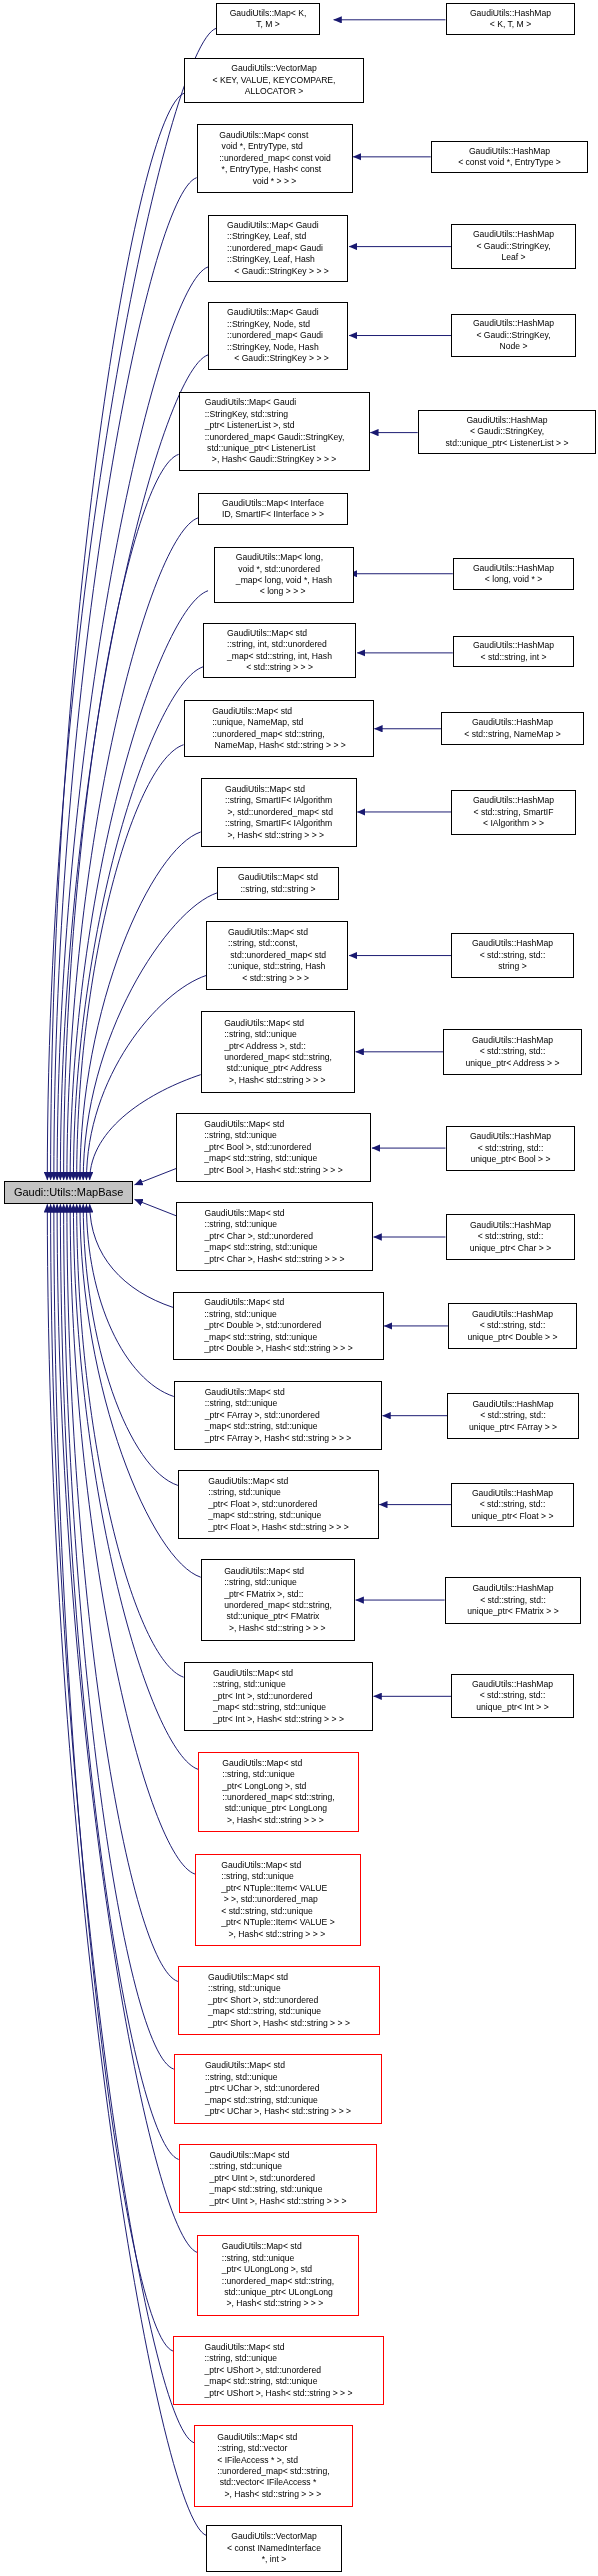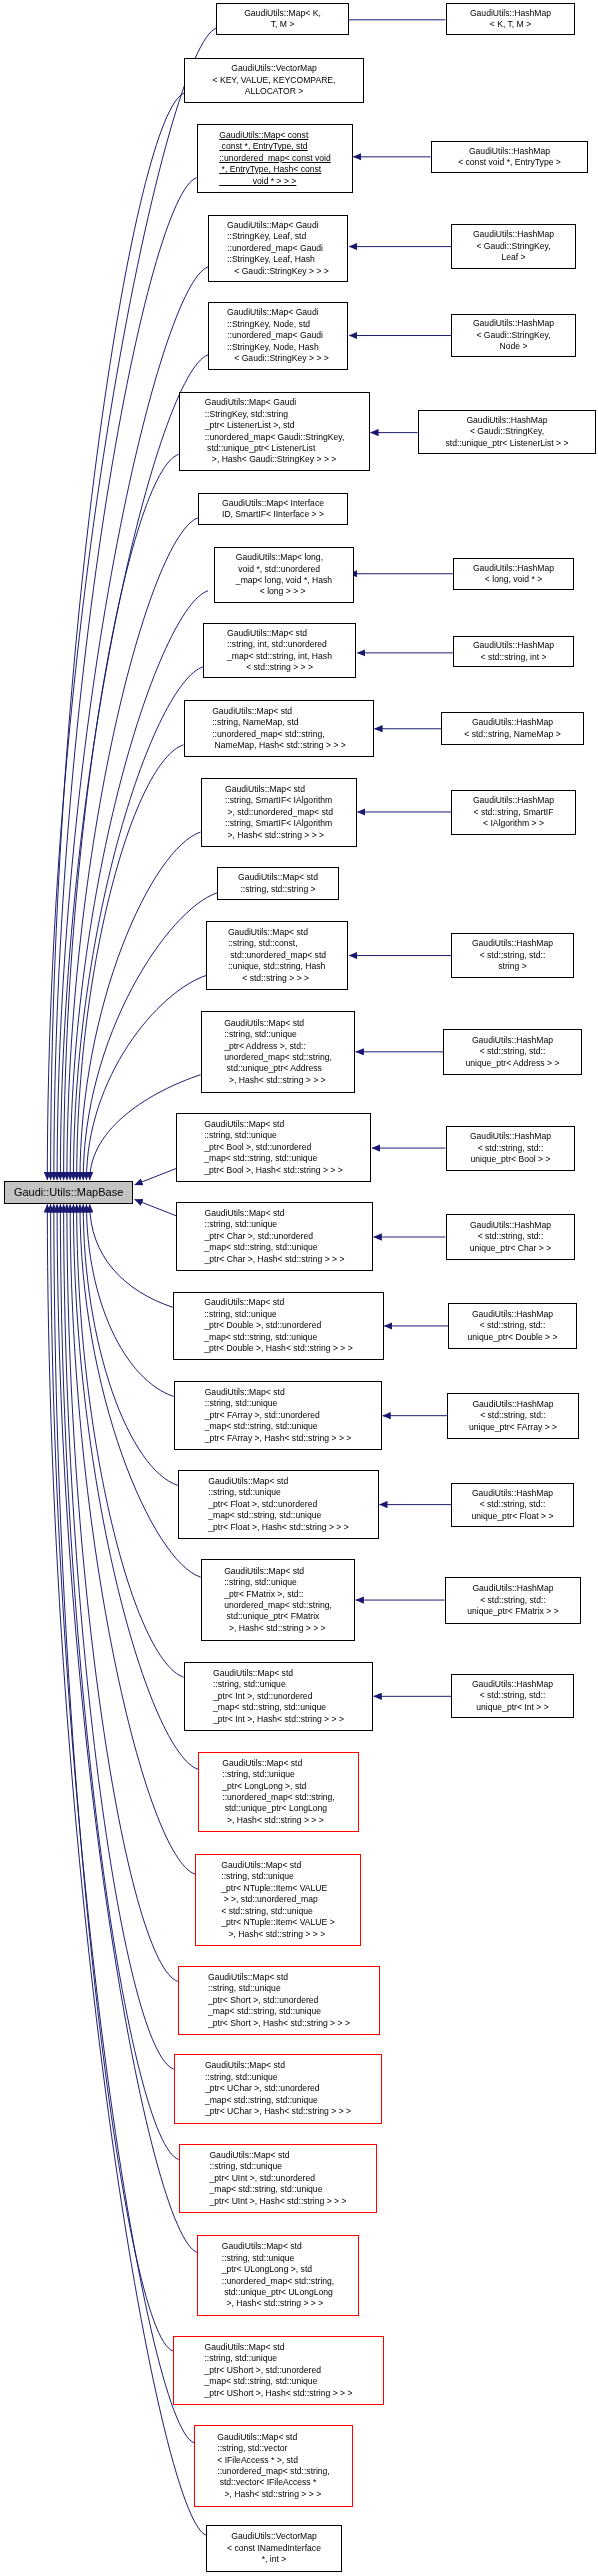--- a/index.html
+++ b/index.html
@@ -72,31 +72,31 @@
         <path d="M548,1735 L469,1735" marker-end="url(#arr)"></path>
         <path d="M553,1844 L465,1844" marker-end="url(#arr)"></path>
         <path d="M545,1961 L436,1961" marker-end="url(#arr)"></path>
         <path d="M553,2079 L458,2079" marker-end="url(#arr)"></path>
       </g>
   </svg>
   <div id="nodes">
       <div class="node base center" style="left: 4.1px; top: 1181px; width: 129px; height: 23px;">
         <div class="label"><div>Gaudi::Utils::MapBase</div></div>
       </div>
-      <div class="node normal center" style="left: 216px; top: 3.3px; width: 133px; height: 32px;">
+      <div class="node normal center" style="left: 216px; top: 3.3px; width: 104px; height: 32px;">
         <div class="label"><div>GaudiUtils::Map&lt; K,</div><div>T, M &gt;</div></div>
       </div>
       <div class="node normal center" style="left: 446px; top: 3.3px; width: 129px; height: 32px;">
         <div class="label"><div>GaudiUtils::HashMap</div><div>&lt; K, T, M &gt;</div></div>
       </div>
       <div class="node normal center" style="left: 184px; top: 58px; width: 180px; height: 45px;">
         <div class="label"><div>GaudiUtils::VectorMap</div><div>&lt; KEY, VALUE, KEYCOMPARE,</div><div>ALLOCATOR &gt;</div></div>
       </div>
-      <div class="node normal" style="left: 197px; top: 124px; width: 156px; height: 69px; text-decoration: underline;">
-        <div class="label"><div>GaudiUtils::Map&lt; const</div><div> const *, EntryType, std</div><div>::unordered_map&lt; const void</div><div> *, EntryType, Hash&lt; const</div><div>              void * &gt; &gt; &gt;</div></div>
+      <div class="node normal" style="left: 197px; top: 124px; width: 156px; height: 69px;">
+        <div class="label"><div>GaudiUtils::Map&lt; const</div><div> void *, EntryType, std</div><div>::unordered_map&lt; const void</div><div> *, EntryType, Hash&lt; const</div><div>              void * &gt; &gt; &gt;</div></div>
       </div>
       <div class="node normal center" style="left: 431px; top: 141px; width: 157px; height: 32px;">
         <div class="label"><div>GaudiUtils::HashMap</div><div>&lt; const void *, EntryType &gt;</div></div>
       </div>
       <div class="node normal" style="left: 208px; top: 215px; width: 140px; height: 67px;">
         <div class="label"><div>GaudiUtils::Map&lt; Gaudi</div><div>::StringKey, Leaf, std</div><div>::unordered_map&lt; Gaudi</div><div>::StringKey, Leaf, Hash</div><div>   &lt; Gaudi::StringKey &gt; &gt; &gt;</div></div>
       </div>
       <div class="node normal center" style="left: 451px; top: 224px; width: 125px; height: 45px;">
         <div class="label"><div>GaudiUtils::HashMap</div><div>&lt; Gaudi::StringKey,</div><div>Leaf &gt;</div></div>
       </div>
@@ -121,21 +121,21 @@
       <div class="node normal center" style="left: 453px; top: 558px; width: 121px; height: 32px;">
         <div class="label"><div>GaudiUtils::HashMap</div><div>&lt; long, void * &gt;</div></div>
       </div>
       <div class="node normal" style="left: 203px; top: 623px; width: 153px; height: 55px;">
         <div class="label"><div>GaudiUtils::Map&lt; std</div><div>::string, int, std::unordered</div><div>_map&lt; std::string, int, Hash</div><div>        &lt; std::string &gt; &gt; &gt;</div></div>
       </div>
       <div class="node normal center" style="left: 453px; top: 636px; width: 121px; height: 31px;">
         <div class="label"><div>GaudiUtils::HashMap</div><div>&lt; std::string, int &gt;</div></div>
       </div>
       <div class="node normal" style="left: 184px; top: 700px; width: 190px; height: 57px;">
-        <div class="label"><div>GaudiUtils::Map&lt; std</div><div>::string, NameMap, std</div><div>::unordered_map&lt; std::string,</div><div> NameMap, Hash&lt; std::string &gt; &gt; &gt;</div></div>
+        <div class="label"><div>GaudiUtils::Map&lt; std</div><div>::unique, NameMap, std</div><div>::unordered_map&lt; std::string,</div><div> NameMap, Hash&lt; std::string &gt; &gt; &gt;</div></div>
       </div>
       <div class="node normal center" style="left: 441px; top: 712px; width: 143px; height: 33px;">
         <div class="label"><div>GaudiUtils::HashMap</div><div>&lt; std::string, NameMap &gt;</div></div>
       </div>
       <div class="node normal" style="left: 201px; top: 778px; width: 156px; height: 69px;">
         <div class="label"><div>GaudiUtils::Map&lt; std</div><div>::string, SmartIF&lt; IAlgorithm</div><div> &gt;, std::unordered_map&lt; std</div><div>::string, SmartIF&lt; IAlgorithm</div><div> &gt;, Hash&lt; std::string &gt; &gt; &gt;</div></div>
       </div>
       <div class="node normal center" style="left: 451px; top: 790px; width: 125px; height: 45px;">
         <div class="label"><div>GaudiUtils::HashMap</div><div>&lt; std::string, SmartIF</div><div>&lt; IAlgorithm &gt; &gt;</div></div>
       </div>

